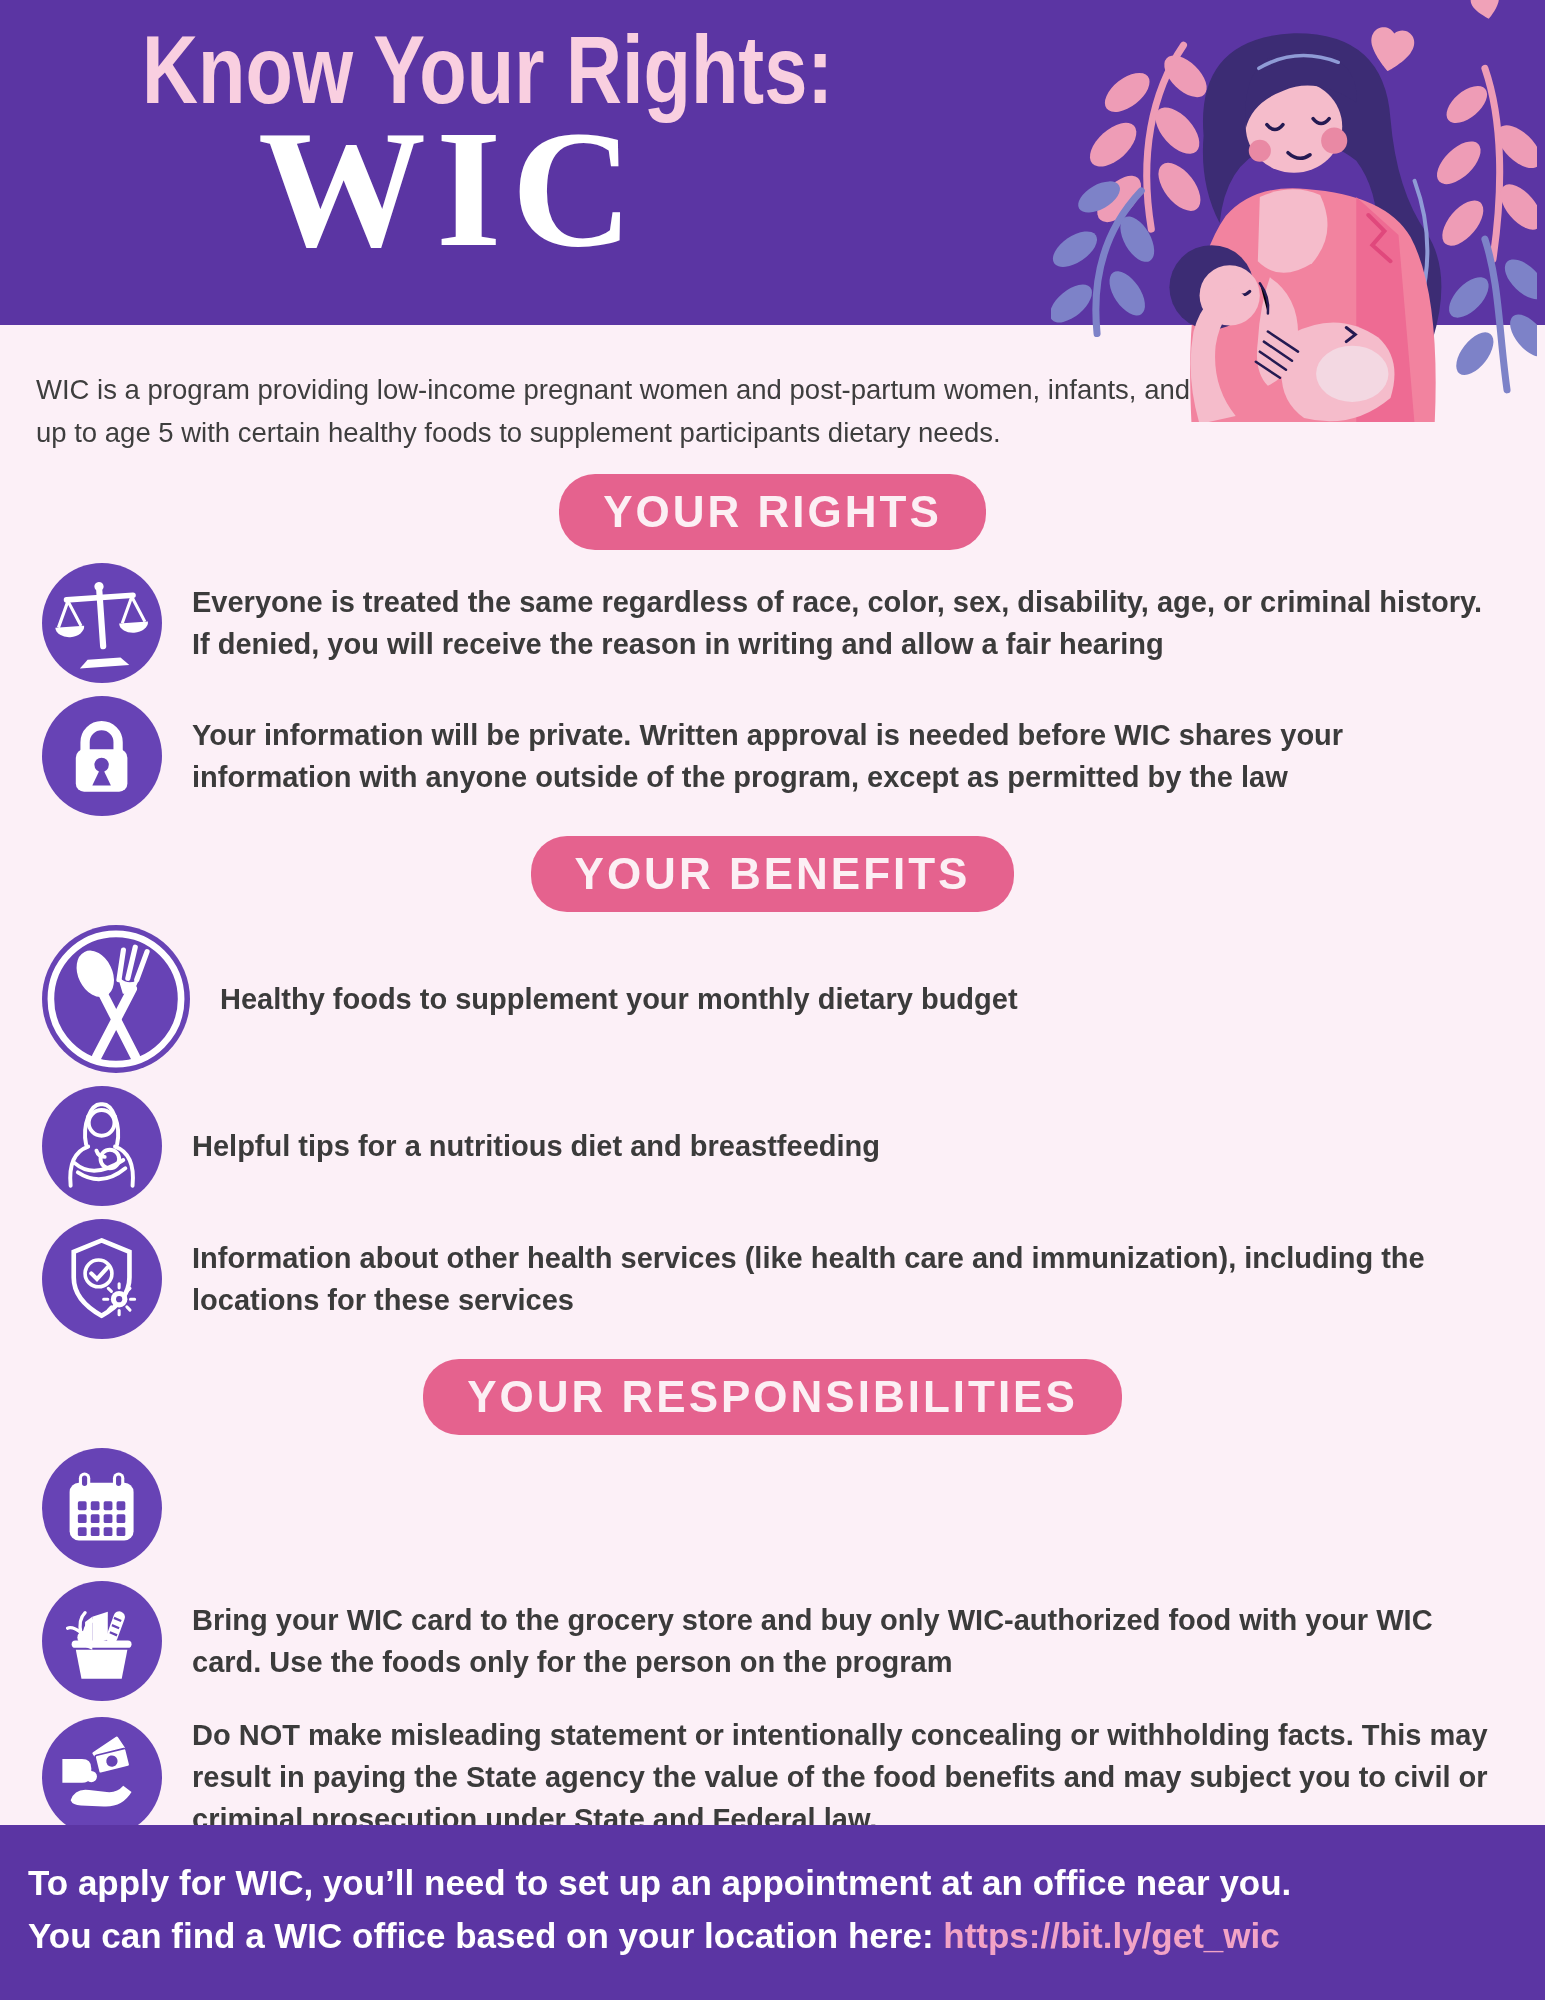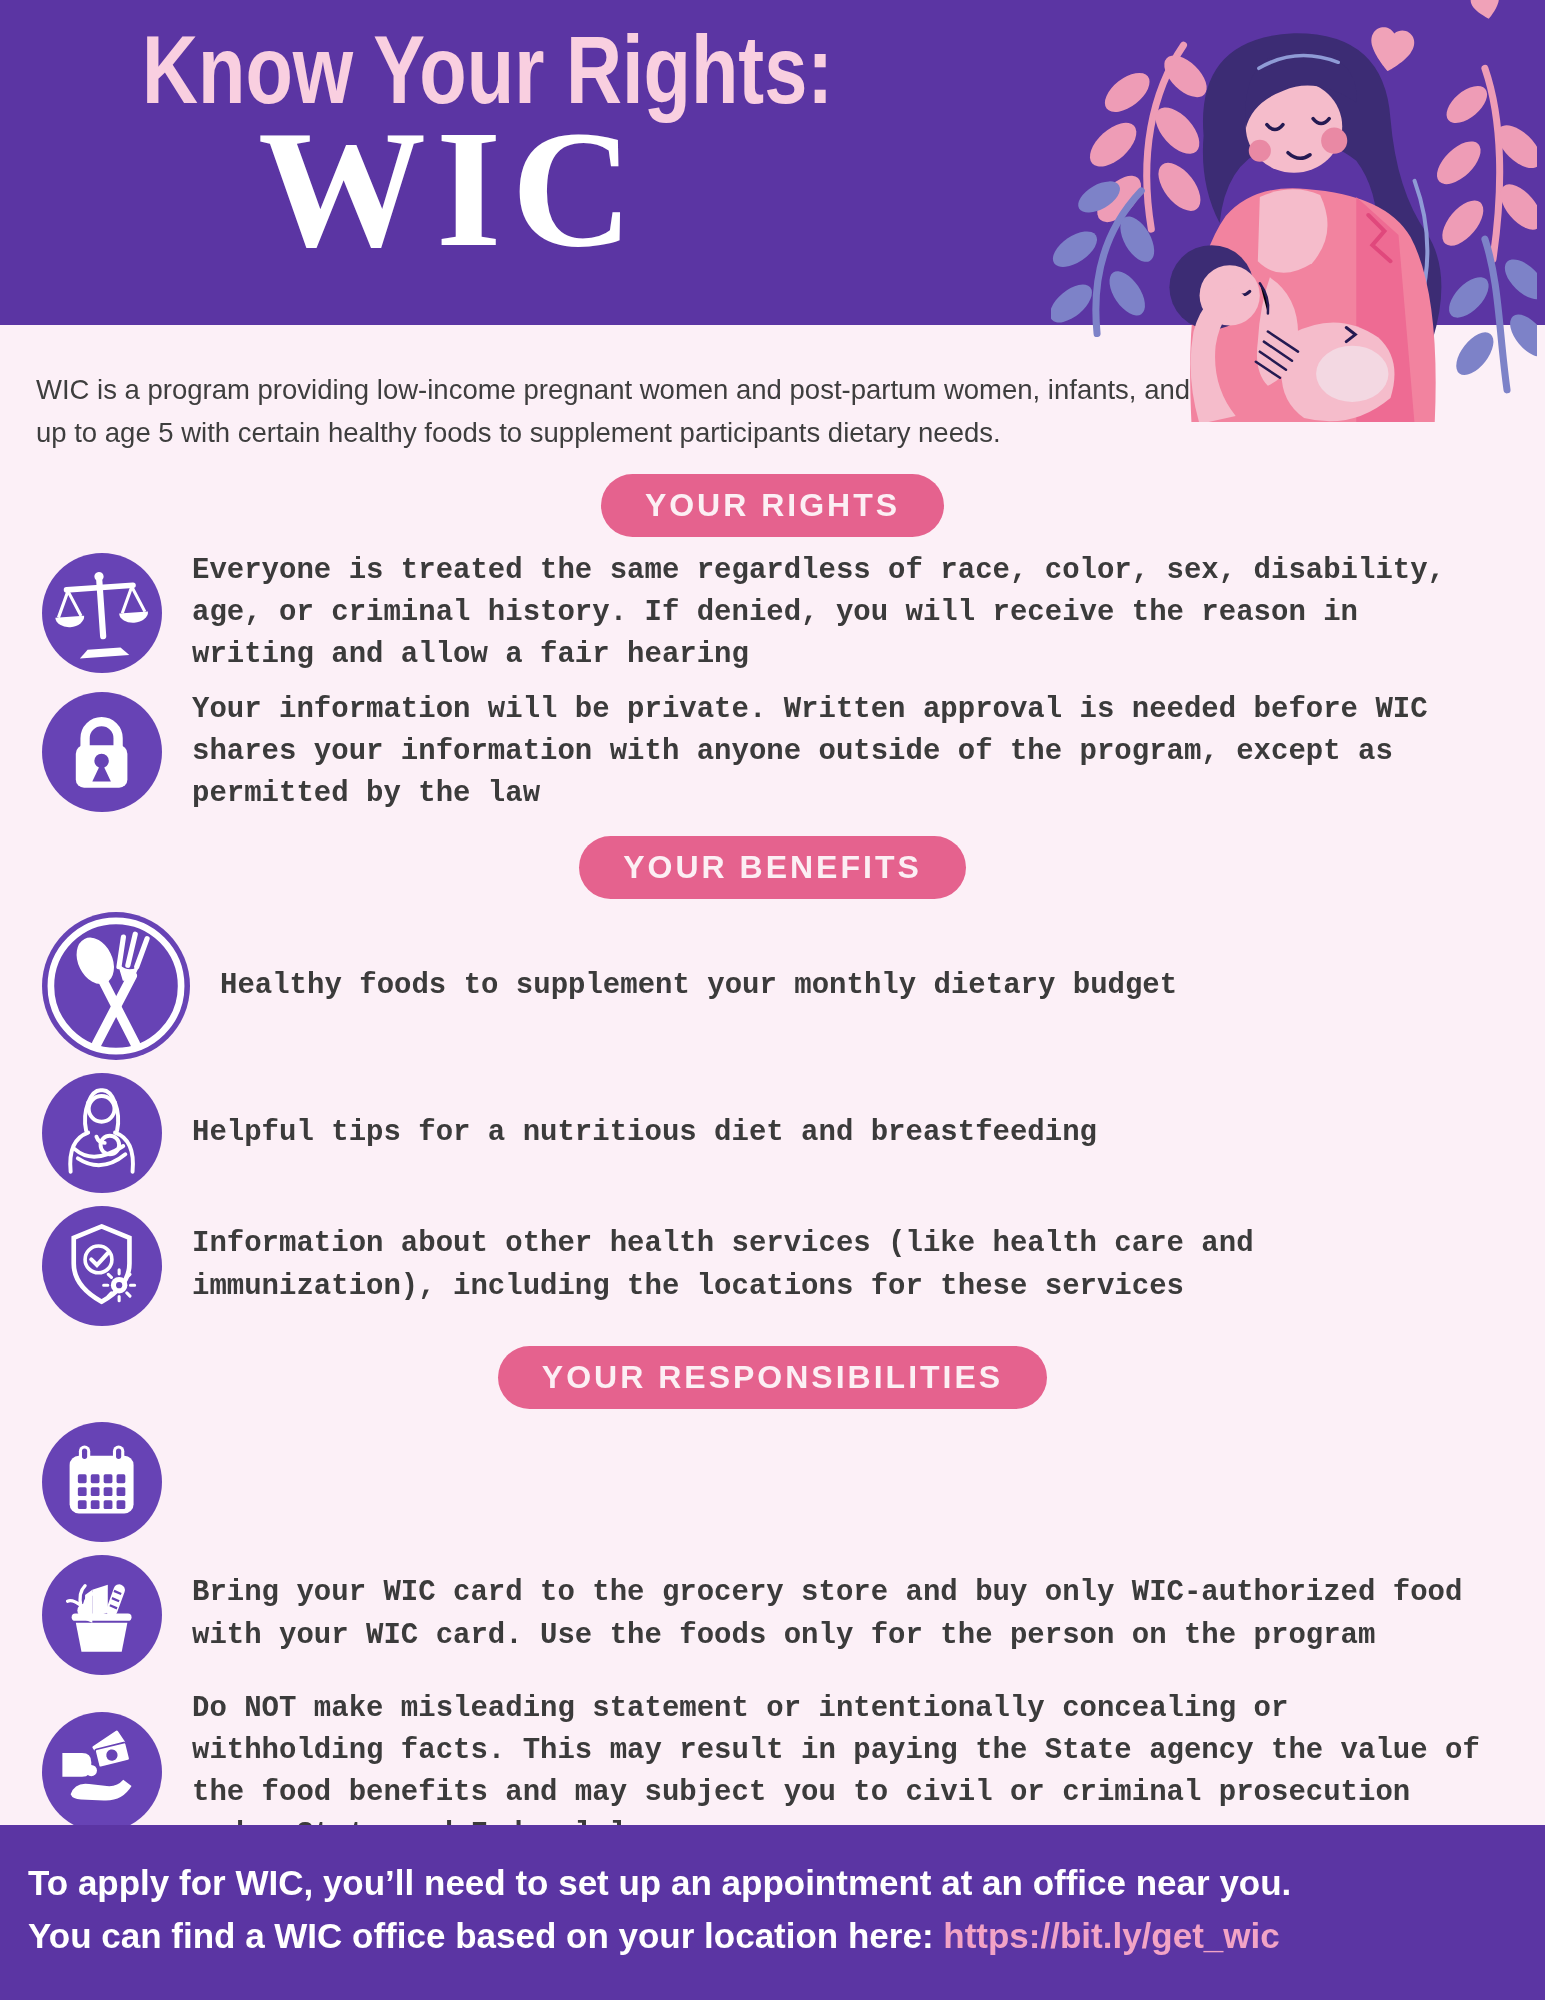--- a/index.html
+++ b/index.html
@@ -34,35 +34,35 @@
   .hero{position:absolute;top:0;right:8px;width:486px;height:422px;z-index:3;}
   
   .content{position:absolute;top:325px;left:0;width:100%;}
   .intro{
     margin:44px 30px 0 36px;max-width:1295px;
     font-size:27.5px;line-height:1.55;color:#3E3E3E;font-weight:400;
   }
   .badge-wrap{text-align:center;margin-top:20px;}
   .badge{
     display:inline-block;background:var(--badge-pink);color:#FCEFF4;
-    font-weight:700;font-size:32px;letter-spacing:3px;
+    font-weight:700;font-size:44px;letter-spacing:3px;
     padding:13px 44px;border-radius:36px;
   }
   .row{display:flex;align-items:center;gap:30px;margin:13px 28px 0 42px;}
   .icon-circle{
     flex:none;width:120px;height:120px;border-radius:50%;
     background:var(--icon-purple);
     display:flex;align-items:center;justify-content:center;
   }
   .icon-circle.big{width:148px;height:148px;}
   .icon-circle svg{width:86%;height:86%;display:block;}
   .icon-circle.big svg{width:100%;height:100%;}
   .row-text{
     font-size:29px;font-weight:700;color:var(--text-dark);
-    line-height:1.45;max-width:1305px;font-family:Liberation Mono, monospace;
+    line-height:1.45;max-width:1305px;
   }
   
   .footer{position:absolute;left:0;bottom:0;width:100%;height:175px;background:var(--header-purple);}
   .footer-text{padding:32px 29px 0 28px;font-size:35px;font-weight:700;line-height:1.5;color:#ffffff;}
   .footer-link{color:var(--link-pink);text-decoration:none;cursor:pointer;margin-top:9px;}
 </style>
 </head>
 <body>
 
 <div class="page">

